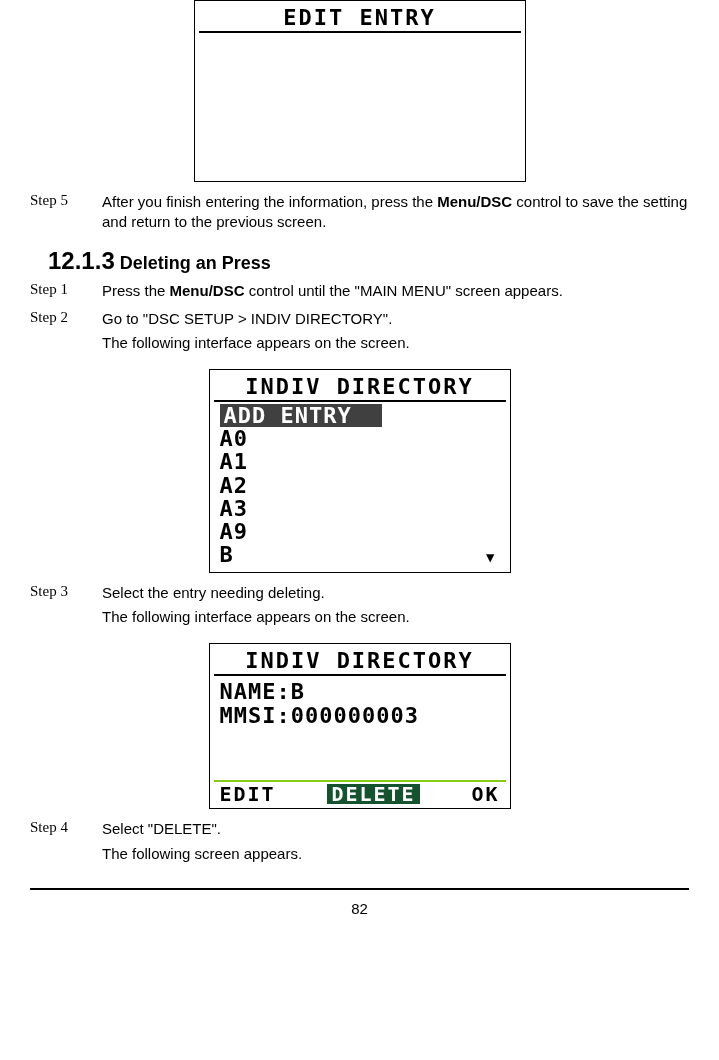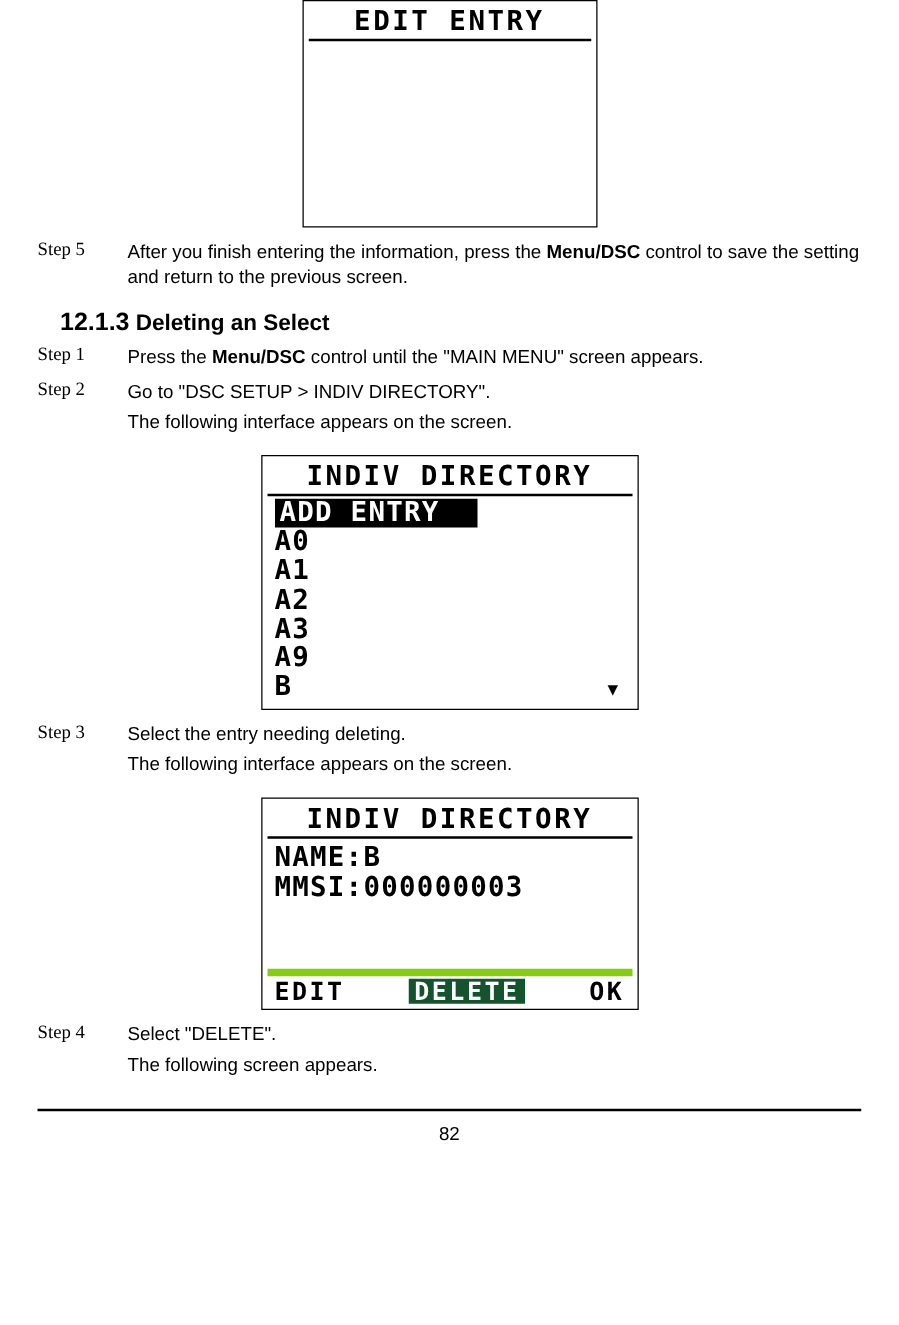--- a/index.html
+++ b/index.html
@@ -40,37 +40,37 @@
     background: #000;
     margin: 0;
   }
   .lcd-body {
     font-size: 22px;
     letter-spacing: 1px;
     padding: 4px 6px;
     line-height: 1.05;
   }
   .lcd-sel {
-    background: #000000;
+    background: #404040;
     color: #fff;
     padding: 0 30px 0 4px;
     display: inline-block;
   }
   .inv-char {
     background: #000;
     color: #fff;
     padding: 0 1px;
   }
   .lcd-footer {
     display: flex;
     justify-content: space-between;
     font-size: 20px;
     letter-spacing: 2px;
     padding: 2px 6px 0 6px;
-    border-top: 6px solid #84cc16;
+    border-top: 2px solid #84cc16;
     margin-top: 4px;
   }
   .lcd-footer span { white-space: nowrap; }
   .lcd-footer .sel {
     background: #14532d;
     color: #fff;
     padding: 0 4px;
   }
   .scroll-tri {
     float: right;
@@ -94,57 +94,57 @@
     flex: 1;
   }
   .step-body p { margin: 0 0 4px 0; }
   .heading {
     font-family: Arial, Helvetica, sans-serif;
     font-weight: bold;
     font-size: 18px;
     margin: 10px 0 6px 18px;
   }
   .heading .num {
-    font-size: 20px;
+    font-size: 24px;
     margin-top: 48px;
   }
   .footer-line {
     border-top: 2px solid #000;
     width: 100%;
     margin-top: 20px;
   }
   .page-num {
     text-align: center;
     font-family: Arial, Helvetica, sans-serif;
     font-size: 15px;
     padding: 10px 0;
   }
   .bold { font-weight: bold; }
 </style>
 </head>
 <body>
 
 <div class="page">
 
-  <div class="lcd" style="width:236px;height:182px">
+  <div class="lcd" style="width:332px;height:182px">
     <div class="lcd-inner">
       <div class="lcd-title">EDIT ENTRY</div>
       <div class="lcd-hr"></div>
     </div>
   </div>
 
   <div class="step-row">
     <div class="step-label">Step 5</div>
     <div class="step-body">
       <p><span>After you finish entering the information, press the </span><span class="bold">Menu/DSC</span><span> control to save the setting and return to the previous screen.</span></p>
     </div>
   </div>
 
   <div class="heading">
-    <span class="num">12.1.3</span><span> Deleting an Select</span>
+    <span class="num">12.1.3</span><span> Deleting an Press</span>
   </div>
 
   <div class="step-row">
     <div class="step-label">Step 1</div>
     <div class="step-body">
       <p><span>Press the </span><span class="bold">Menu/DSC</span><span> control until the "MAIN MENU" screen appears.</span></p>
     </div>
   </div>
 
   <div class="step-row">

